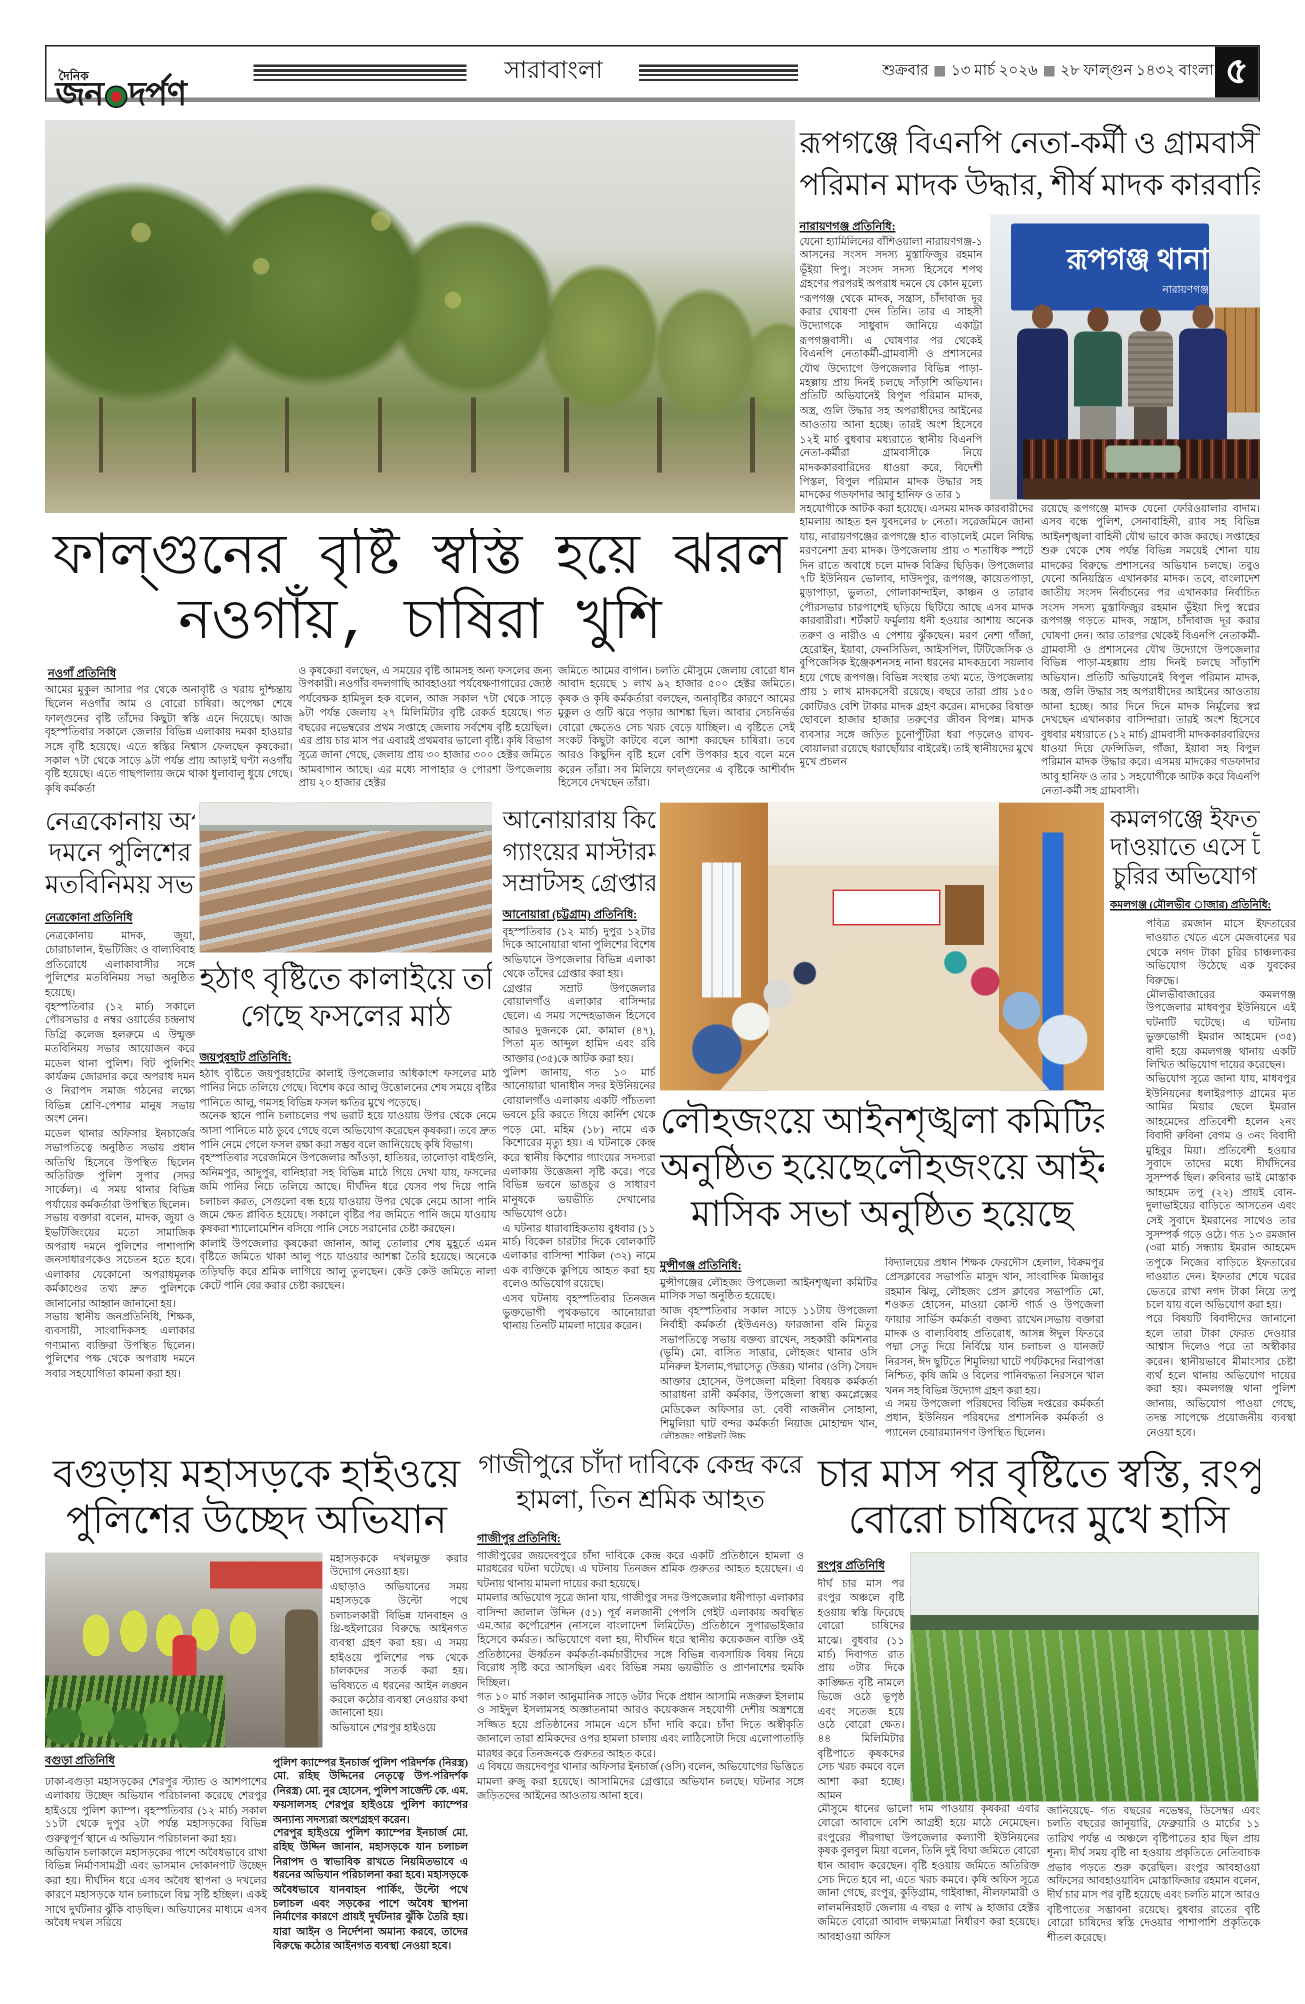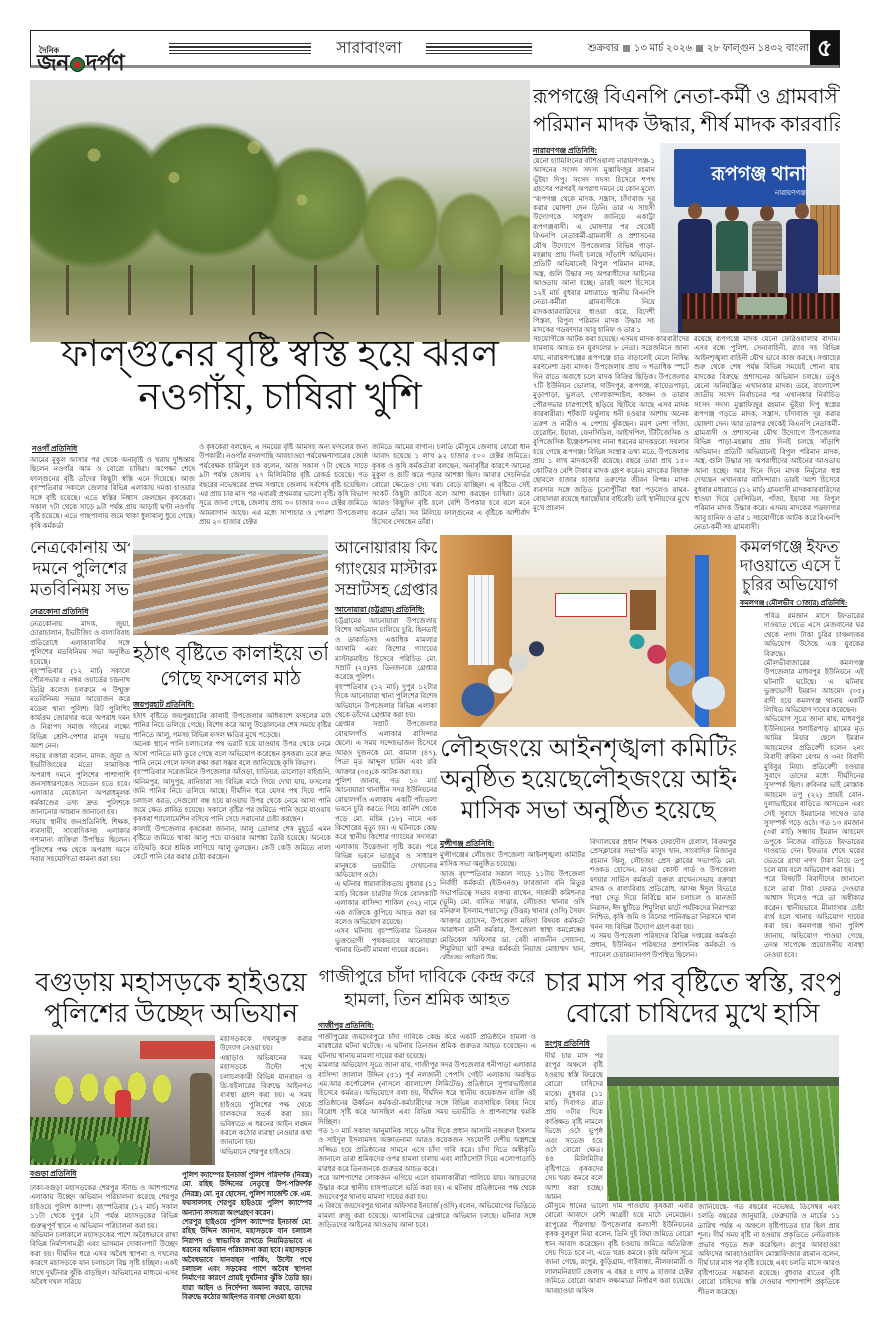--- a/index.html
+++ b/index.html
@@ -106,21 +106,21 @@
       <div class="part" style="left:55px;top:4px;width:50px;height:18px;background:#9fb39a;border-radius:3px;"></div>
     </div>
   </div>
   <div class="abs txt" style="left:533px;top:335px;width:156px;height:195px;">
     <p>সহযোগীকে আটক করা হয়েছে। এসময় মাদক কারবারীদের হামলায় আহত হন যুবদলের ৮ নেতা। সরেজমিনে জানা যায়, নারায়ণগঞ্জের রূপগঞ্জে হাত বাড়ালেই মেলে নিষিদ্ধ মরণনেশা দ্রব্য মাদক। উপজেলায় প্রায় ৩ শতাধিক স্পটে দিন রাতে অবাধে চলে মাদক বিক্রির ছিড়িক। উপজেলার ৭টি ইউনিয়ন ভোলাব, দাউদপুর, রূপগঞ্জ, কায়েতপাড়া, মুড়াপাড়া, ভুলতা, গোলাকান্দাইল, কাঞ্চন ও তারাব পৌরসভার চারপাশেই ছড়িয়ে ছিটিয়ে আছে এসব মাদক কারবারীরা। শর্টকাট ফর্মুলায় ধনী হওয়ার আশায় অনেক তরুণ ও নারীও এ পেশায় ঝুঁকছেন। মরণ নেশা গাঁজা, হেরোইন, ইয়াবা, ফেনসিডিল, আইসপিল, টিটিজেসিক ও বুপিজেসিক ইঞ্জেকশনসহ নানা ধরনের মাদকদ্রব্যে সয়লাব হয়ে গেছে রূপগঞ্জ। বিভিন্ন সংস্থার তথ্য মতে, উপজেলায় প্রায় ১ লাখ মাদকসেবী রয়েছে। বছরে তারা প্রায় ১৫০ কোটিরও বেশি টাকার মাদক গ্রহণ করেন। মাদকের বিষাক্ত ছোবলে হাজার হাজার তরুণের জীবন বিপন্ন। মাদক ব্যবসার সঙ্গে জড়িত চুনোপুঁটিরা ধরা পড়লেও রাঘব-বোয়ালরা রয়েছে ধরাছোঁয়ার বাইরেই। তাই স্থানীয়দের মুখে মুখে প্রচলন</p>
   </div>
   <div class="abs txt" style="left:694px;top:335px;width:146px;height:195px;">
     <p>রয়েছে রূপগঞ্জে মাদক যেনো ফেরিওয়ালার বাদাম।এসব বন্ধে পুলিশ, সেনাবাহিনী, র‍্যাব সহ বিভিন্ন আইনশৃঙ্খলা বাহিনী যৌথ ভাবে কাজ করছে। সপ্তাহের শুরু থেকে শেষ পর্যন্ত বিভিন্ন সময়েই শোনা যায় মাদকের বিরুদ্ধে প্রশাসনের অভিযান চলছে। তবুও যেনো অনিয়ন্ত্রিত এখানকার মাদক। তবে, বাংলাদেশ জাতীয় সংসদ নির্বাচনের পর এখানকার নির্বাচিত সংসদ সদস্য মুস্তাফিজুর রহমান ভূঁইয়া দিপু স্বপ্নের রূপগঞ্জ গড়তে মাদক, সন্ত্রাস, চাঁদাবাজ দূর করার ঘোষণা দেন। আর তারপর থেকেই বিএনপি নেতাকর্মী-গ্রামবাসী ও প্রশাসনের যৌথ উদ্যোগে উপজেলার বিভিন্ন পাড়া-মহল্লায় প্রায় দিনই চলছে সাঁড়াশি অভিযান। প্রতিটি অভিযানেই বিপুল পরিমান মাদক, অস্ত্র, গুলি উদ্ধার সহ অপরাধীদের আইনের আওতায় আনা হচ্ছে। আর দিনে দিনে মাদক নির্মূলের স্বপ্ন দেখছেন এখানকার বাসিন্দারা। তারই অংশ হিসেবে বুধবার মধ্যরাতে (১২ মার্চ) গ্রামবাসী মাদককারবারিদের ধাওয়া দিয়ে ফেন্সিডিল, গাঁজা, ইয়াবা সহ বিপুল পরিমান মাদক উদ্ধার করে। এসময় মাদকের গডফাদার আবু হানিফ ও তার ১ সহযোগীকে আটক করে বিএনপি নেতা-কর্মী সহ গ্রামবাসী।</p>
   </div>
 
-  <div class="abs hl" style="left:30px;top:332px;width:500px;height:90px;font-size:37px;line-height:43px;">
+  <div class="abs hl" style="left:30px;top:352px;width:500px;height:90px;font-size:37px;line-height:43px;font-family:Liberation Mono, monospace;">
     <span>ফাল্গুনের বৃষ্টি স্বস্তি হয়ে ঝরল</span>
     <span>নওগাঁয়, চাষিরা খুশি</span>
   </div>
   <div class="abs by" style="left:32px;top:443px;text-align:center;">নওগাঁ প্রতিনিধি</div>
   <div class="abs txt" style="left:30px;top:456px;width:165px;height:74px;">
     <p>আমের মুকুল আসার পর থেকে অনাবৃষ্টি ও খরায় দুশ্চিন্তায় ছিলেন নওগাঁর আম ও বোরো চাষিরা। অপেক্ষা শেষে ফাল্গুনের বৃষ্টি তাঁদের কিছুটা স্বস্তি এনে দিয়েছে। আজ বৃহস্পতিবার সকালে জেলার বিভিন্ন এলাকায় দমকা হাওয়ার সঙ্গে বৃষ্টি হয়েছে। এতে স্বস্তির নিশ্বাস ফেলছেন কৃষকেরা। সকাল ৭টা থেকে সাড়ে ৯টা পর্যন্ত প্রায় আড়াই ঘণ্টা নওগাঁয় বৃষ্টি হয়েছে। এতে গাছপালায় জমে থাকা ধুলাবালু ধুয়ে গেছে। কৃষি কর্মকর্তা</p>
   </div>
   <div class="abs txt" style="left:199px;top:443px;width:169px;height:87px;">
     <p>ও কৃষকেরা বলছেন, এ সময়ের বৃষ্টি আমসহ অন্য ফসলের জন্য উপকারী। নওগাঁর বদলগাছি আবহাওয়া পর্যবেক্ষণাগারের জ্যেষ্ঠ পর্যবেক্ষক হামিদুল হক বলেন, আজ সকাল ৭টা থেকে সাড়ে ৯টা পর্যন্ত জেলায় ২৭ মিলিমিটার বৃষ্টি রেকর্ড হয়েছে। গত বছরের নভেম্বরের প্রথম সপ্তাহে জেলায় সর্বশেষ বৃষ্টি হয়েছিল। এর প্রায় চার মাস পর এবারই প্রথমবার ভালো বৃষ্টি। কৃষি বিভাগ সূত্রে জানা গেছে, জেলায় প্রায় ৩০ হাজার ৩০০ হেক্টর জমিতে আমবাগান আছে। এর মধ্যে সাপাহার ও পোরশা উপজেলায় প্রায় ২০ হাজার হেক্টর</p>
   </div>
@@ -130,20 +130,21 @@
 
   <div class="abs hl" style="left:30px;top:537px;width:100px;height:66px;font-size:17px;line-height:21px;">
     <span>নেত্রকোনায় অপরাধ</span>
     <span>দমনে পুলিশের</span>
     <span>মতবিনিময় সভা</span>
   </div>
   <div class="abs by" style="left:30px;top:606px;">নেত্রকোনা প্রতিনিধি</div>
   <div class="abs txt" style="left:30px;top:620px;width:100px;height:340px;">
     <p>নেত্রকোনায় মাদক, জুয়া, চোরাচালান, ইভটিজিং ও বাল্যবিবাহ প্রতিরোধে এলাকাবাসীর সঙ্গে পুলিশের মতবিনিময় সভা অনুষ্ঠিত হয়েছে।</p>
     <p>বৃহস্পতিবার (১২ মার্চ) সকালে পৌরসভার ৫ নম্বর ওয়ার্ডের চন্দ্রনাথ ডিগ্রি কলেজ হলরুমে এ উন্মুক্ত মতবিনিময় সভার আয়োজন করে মডেল থানা পুলিশ। বিট পুলিশিং কার্যক্রম জোরদার করে অপরাধ দমন ও নিরাপদ সমাজ গঠনের লক্ষ্যে বিভিন্ন শ্রেণি-পেশার মানুষ সভায় অংশ নেন।</p>
+    <p>মডেল থানার অফিসার ইনচার্জের সভাপতিত্বে অনুষ্ঠিত সভায় প্রধান অতিথি হিসেবে উপস্থিত ছিলেন অতিরিক্ত পুলিশ সুপার (সদর সার্কেল)। এ সময় থানার বিভিন্ন পর্যায়ের কর্মকর্তারা উপস্থিত ছিলেন।</p>
     <p>সভায় বক্তারা বলেন, মাদক, জুয়া ও ইভটিজিংয়ের মতো সামাজিক অপরাধ দমনে পুলিশের পাশাপাশি জনসাধারণকেও সচেতন হতে হবে। এলাকার যেকোনো অপরাধমূলক কর্মকাণ্ডের তথ্য দ্রুত পুলিশকে জানানোর আহ্বান জানানো হয়।</p>
     <p>সভায় স্থানীয় জনপ্রতিনিধি, শিক্ষক, ব্যবসায়ী, সাংবাদিকসহ এলাকার গণ্যমান্য ব্যক্তিরা উপস্থিত ছিলেন। পুলিশের পক্ষ থেকে অপরাধ দমনে সবার সহযোগিতা কামনা করা হয়।</p>
   </div>
 
   <div class="img" style="left:133px;top:535px;width:195px;height:100px;
        background:
         linear-gradient(to bottom,#e7e9e7 0 15%,#a9afa8 15% 19%,transparent 19%),
         repeating-linear-gradient(-12deg,#a98567 0 9px,#c6a68b 9px 13px,#c8ced0 13px 16px);"></div>
   <div class="abs hl" style="left:133px;top:641px;width:195px;height:50px;font-size:20px;line-height:25px;">
     <span>হঠাৎ বৃষ্টিতে কালাইয়ে তলিয়ে</span>
@@ -157,21 +158,20 @@
     <p>কালাই উপজেলার কৃষকেরা জানান, আলু তোলার শেষ মুহূর্তে এমন বৃষ্টিতে জমিতে থাকা আলু পচে যাওয়ার আশঙ্কা তৈরি হয়েছে। অনেকে তড়িঘড়ি করে শ্রমিক লাগিয়ে আলু তুলছেন। কেউ কেউ জমিতে নালা কেটে পানি বের করার চেষ্টা করছেন।</p>
   </div>
 
   <div class="abs hl" style="left:335px;top:537px;width:102px;height:64px;font-size:16px;line-height:21px;">
     <span>আনোয়ারায় কিশোর</span>
     <span>গ্যাংয়ের মাস্টারমাইন্ড</span>
     <span>সম্রাটসহ গ্রেপ্তার ৩</span>
   </div>
   <div class="abs by" style="left:335px;top:604px;text-align:center;">আনোয়ারা (চট্টগ্রাম) প্রতিনিধি:</div>
   <div class="abs txt" style="left:335px;top:617px;width:102px;height:343px;">
-    <p>চট্টগ্রামের আনোয়ারা উপজেলায় বিশেষ অভিযান চালিয়ে চুরি, ছিনতাই ও ডাকাতিসহ একাধিক মামলার আসামি এবং কিশোর গ্যাংয়ের মাস্টারমাইন্ড হিসেবে পরিচিত মো. সম্রাট (২৫)সহ তিনজনকে গ্রেপ্তার করেছে পুলিশ।</p>
     <p>বৃহস্পতিবার (১২ মার্চ) দুপুর ১২টার দিকে আনোয়ারা থানা পুলিশের বিশেষ অভিযানে উপজেলার বিভিন্ন এলাকা থেকে তাঁদের গ্রেপ্তার করা হয়।</p>
     <p>গ্রেপ্তার সম্রাট উপজেলার বোয়ালগাঁও এলাকার বাসিন্দার ছেলে। এ সময় সন্দেহভাজন হিসেবে আরও দুজনকে মো. কামাল (৪৭), পিতা মৃত আব্দুল হামিদ এবং রবি আক্তার (৩৫)কে আটক করা হয়।</p>
     <p>পুলিশ জানায়, গত ১০ মার্চ আনোয়ারা থানাধীন সদর ইউনিয়নের বোয়ালগাঁও এলাকায় একটি পাঁচতলা ভবনে চুরি করতে গিয়ে কার্নিশ থেকে পড়ে মো. মহিম (১৮) নামে এক কিশোরের মৃত্যু হয়। এ ঘটনাকে কেন্দ্র করে স্থানীয় কিশোর গ্যাংয়ের সদস্যরা এলাকায় উত্তেজনা সৃষ্টি করে। পরে বিভিন্ন ভবনে ভাঙচুর ও সাধারণ মানুষকে ভয়ভীতি দেখানোর অভিযোগ ওঠে।</p>
     <p>এ ঘটনার ধারাবাহিকতায় বুধবার (১১ মার্চ) বিকেল চারটার দিকে বোলকাটি এলাকার বাসিন্দা শাকিল (৩২) নামে এক ব্যক্তিকে কুপিয়ে আহত করা হয় বলেও অভিযোগ রয়েছে।</p>
     <p>এসব ঘটনায় বৃহস্পতিবার তিনজন ভুক্তভোগী পৃথকভাবে আনোয়ারা থানায় তিনটি মামলা দায়ের করেন।</p>
   </div>
 
   <div class="img" style="left:440px;top:535px;width:296px;height:192px;background:#e8dcc6;">
     <div class="part" style="left:0;top:0;width:296px;height:42px;background:linear-gradient(#f6f3ec,#ece6da);"></div>
     <div class="part" style="left:0;top:0;width:72px;height:192px;background:linear-gradient(90deg,#d9a15c,#b8793a);"></div>
@@ -259,21 +259,20 @@
 
   <div class="abs hl" style="left:318px;top:965px;width:218px;height:50px;font-size:17px;line-height:23px;">
     <span>গাজীপুরে চাঁদা দাবিকে কেন্দ্র করে</span>
     <span>হামলা, তিন শ্রমিক আহত</span>
   </div>
   <div class="abs by" style="left:318px;top:1020px;">গাজীপুর প্রতিনিধি:</div>
   <div class="abs txt" style="left:318px;top:1033px;width:218px;height:292px;">
     <p>গাজীপুরের জয়দেবপুরে চাঁদা দাবিকে কেন্দ্র করে একটি প্রতিষ্ঠানে হামলা ও মারধরের ঘটনা ঘটেছে। এ ঘটনায় তিনজন শ্রমিক গুরুতর আহত হয়েছেন। এ ঘটনায় থানায় মামলা দায়ের করা হয়েছে।</p>
     <p>মামলার অভিযোগ সূত্রে জানা যায়, গাজীপুর সদর উপজেলার ধনীপাড়া এলাকার বাসিন্দা জালাল উদ্দিন (৫১) পূর্ব নলজানী পেপসি গেইট এলাকায় অবস্থিত এম.আর কর্পোরেশন (নাসলে বাংলাদেশ লিমিটেড) প্রতিষ্ঠানে সুপারভাইজার হিসেবে কর্মরত। অভিযোগে বলা হয়, দীর্ঘদিন ধরে স্থানীয় কয়েকজন ব্যক্তি ওই প্রতিষ্ঠানের ঊর্ধ্বতন কর্মকর্তা-কর্মচারীদের সঙ্গে বিভিন্ন ব্যবসায়িক বিষয় নিয়ে বিরোধ সৃষ্টি করে আসছিল এবং বিভিন্ন সময় ভয়ভীতি ও প্রাণনাশের হুমকি দিচ্ছিল।</p>
     <p>গত ১০ মার্চ সকাল আনুমানিক সাড়ে ৬টার দিকে প্রধান আসামি নজরুল ইসলাম ও সাইদুল ইসলামসহ অজ্ঞাতনামা আরও কয়েকজন সহযোগী দেশীয় অস্ত্রশস্ত্রে সজ্জিত হয়ে প্রতিষ্ঠানের সামনে এসে চাঁদা দাবি করে। চাঁদা দিতে অস্বীকৃতি জানালে তারা শ্রমিকদের ওপর হামলা চালায় এবং লাঠিসোটা দিয়ে এলোপাতাড়ি মারধর করে তিনজনকে গুরুতর আহত করে।</p>
-    <p>পরে আশপাশের লোকজন এগিয়ে এলে হামলাকারীরা পালিয়ে যায়। আহতদের উদ্ধার করে স্থানীয় হাসপাতালে ভর্তি করা হয়। এ ঘটনায় প্রতিষ্ঠানের পক্ষ থেকে জয়দেবপুর থানায় মামলা দায়ের করা হয়।</p>
     <p>এ বিষয়ে জয়দেবপুর থানার অফিসার ইনচার্জ (ওসি) বলেন, অভিযোগের ভিত্তিতে মামলা রুজু করা হয়েছে। আসামিদের গ্রেপ্তারে অভিযান চলছে। ঘটনার সঙ্গে জড়িতদের আইনের আওতায় আনা হবে।</p>
   </div>
 
   <div class="abs hl" style="left:545px;top:967px;width:295px;height:64px;font-size:26px;line-height:31px;">
     <span>চার মাস পর বৃষ্টিতে স্বস্তি, রংপুরে</span>
     <span>বোরো চাষিদের মুখে হাসি</span>
   </div>
   <div class="abs by" style="left:545px;top:1038px;">রংপুর প্রতিনিধি</div>
   <div class="abs txt" style="left:545px;top:1052px;width:58px;height:149px;">
     <p>দীর্ঘ চার মাস পর রংপুর অঞ্চলে বৃষ্টি হওয়ায় স্বস্তি ফিরেছে বোরো চাষিদের মাঝে। বুধবার (১১ মার্চ) দিবাগত রাত প্রায় ৩টার দিকে কাঙ্ক্ষিত বৃষ্টি নামলে ভিজে ওঠে ভূপৃষ্ঠ এবং সতেজ হয়ে ওঠে বোরো ক্ষেত। ৪৪ মিলিমিটার বৃষ্টিপাতে কৃষকদের সেচ খরচ কমবে বলে আশা করা হচ্ছে। আমন</p>

